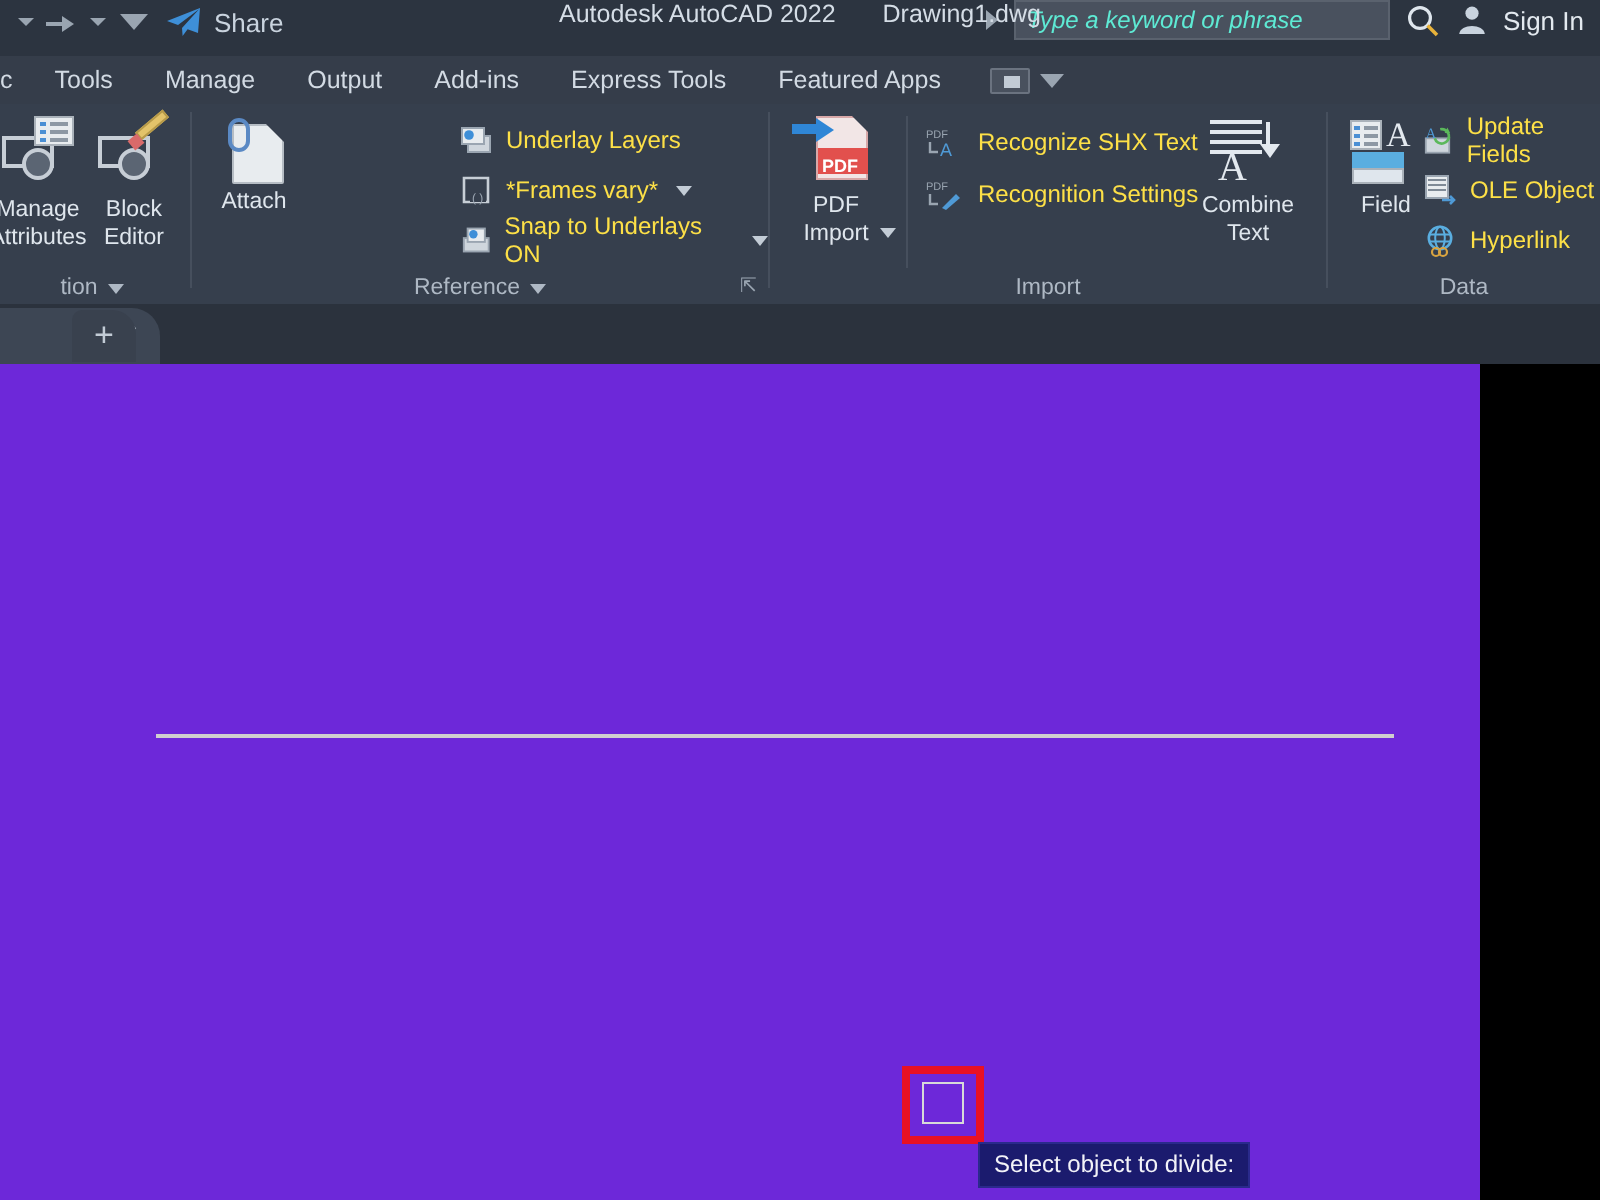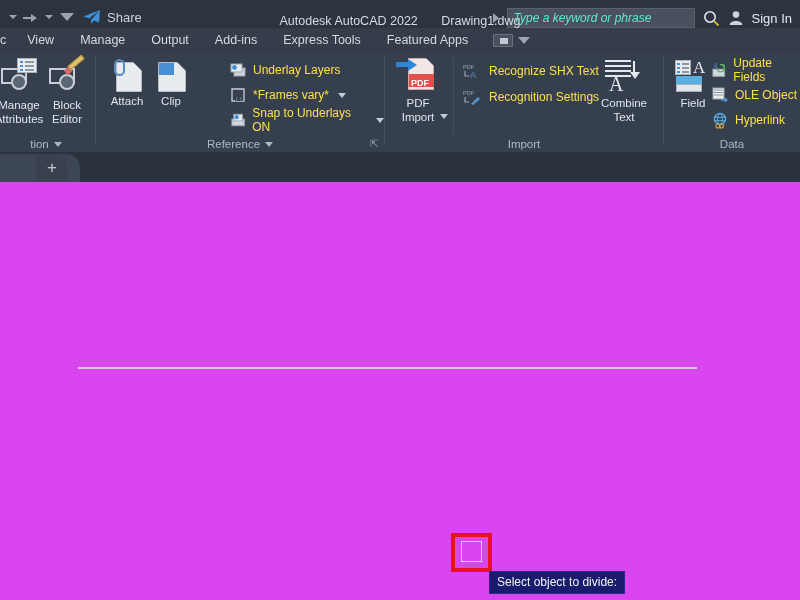--- a/index.html
+++ b/index.html
@@ -8,21 +8,21 @@
     background: #000;
     font-family: "Liberation Sans", sans-serif;
     overflow: hidden;
   }
   #app { position: relative; width: 800px; height: 600px; }
 
   
   .titlebar {
     position: absolute; left: 0; top: 0; width: 800px; height: 28px;
     background: #2c3440;
-    display: flex; align-items: flex-end;
+    display: flex; align-items: flex-start;
   }
   .qat { display: flex; align-items: center; gap: 0px; padding-left: 4px; }
   .qat-ic {
     width: 18px; height: 22px; display: flex; align-items: center; justify-content: center;
     color: #aab4c0;
   }
   .caret { width: 0; height: 0; border-left: 4px solid transparent;
            border-right: 4px solid transparent; border-top: 4px solid #9aa5b1; }
   .redo-arrow { position: relative; width: 16px; height: 12px; }
   .redo-arrow::before {
@@ -136,22 +136,22 @@
   .ftab .x { color: #c2cbd5; font-size: 15px; line-height: 15px; }
   .newtab {
     position: absolute; left: 36px; top: 3px; width: 32px; height: 26px;
     background: #39414e; border-radius: 5px 12px 0 0;
     display: flex; align-items: center; justify-content: center;
     color: #c2cbd5; font-size: 17px;
   }
 
   
   .canvas {
-    position: absolute; left: 0; top: 182px; width: 800px; height: 418px;
-    background: #d946ef;
+    position: absolute; left: 0; top: 182px; width: 740px; height: 418px;
+    background: #6d28d9;
   }
   .draw-line {
     position: absolute; height: 2px; background: #cfcfcf;
   }
   .pick-red {
     position: absolute; border: 4px solid #e81123; background: transparent;
   }
   .pick-box {
     position: absolute; border: 1.5px solid #d8d8d8; background: transparent;
   }
@@ -204,21 +204,21 @@
       <svg width="16" height="16" viewBox="0 0 16 16">
         <circle cx="8" cy="4.6" r="3.3" fill="#c9d3de"></circle>
         <path d="M1.6 15 C2 9.6 14 9.6 14.4 15 Z" fill="#c9d3de"></path>
       </svg>
       <span class="signin">Sign In</span>
     </div>
   </div>
 
   <div class="ribbon-tabs">
     <span class="rtab cut">c</span>
-    <span class="rtab">View</span>
+    <span class="rtab">Tools</span>
     <span class="rtab">Manage</span>
     <span class="rtab">Output</span>
     <span class="rtab">Add-ins</span>
     <span class="rtab">Express Tools</span>
     <span class="rtab">Featured Apps</span>
     <div class="ws-btn">
       <div class="ws-icon"></div>
       <div class="cust-arrow" style="border-top-width:7px;border-left-width:6px;border-right-width:6px;"></div>
     </div>
   </div>
@@ -254,27 +254,20 @@
     </div>
     <div class="panel-sep" style="left:95px;"></div>
 
     <div class="panel" style="left:96px;width:288px;">
       <div class="bigbtn" style="left:4px;top:8px;">
         <div class="ic" style="width:34px;height:34px;">
           <div class="doc" style="position:absolute;left:6px;top:2px;"></div>
           <div class="clip" style="left:4px;top:-1px;"></div>
         </div>
         <div class="lbl">Attach</div>
-      </div>
-      <div class="bigbtn" style="left:48px;top:8px;">
-        <div class="ic" style="width:34px;height:34px;">
-          <div class="doc" style="position:absolute;left:4px;top:2px;width:28px;"></div>
-          <div style="position:absolute;left:5px;top:3px;width:15px;height:12px;background:#4a8fd4;"></div>
-        </div>
-        <div class="lbl">Clip</div>
       </div>
 
       <div class="smallrow" style="left:134px;top:7px;">
         <svg width="17" height="16" viewBox="0 0 17 16">
           <rect x="4" y="6" width="11" height="8" fill="#cfd6dd" stroke="#9aa5b1"></rect>
           <rect x="1" y="2" width="11" height="8" fill="#e8ecef" stroke="#9aa5b1"></rect>
           <circle cx="4.5" cy="5.5" r="2.4" fill="#3e8fd8"></circle>
         </svg>
         <span>Underlay Layers</span>
       </div>

